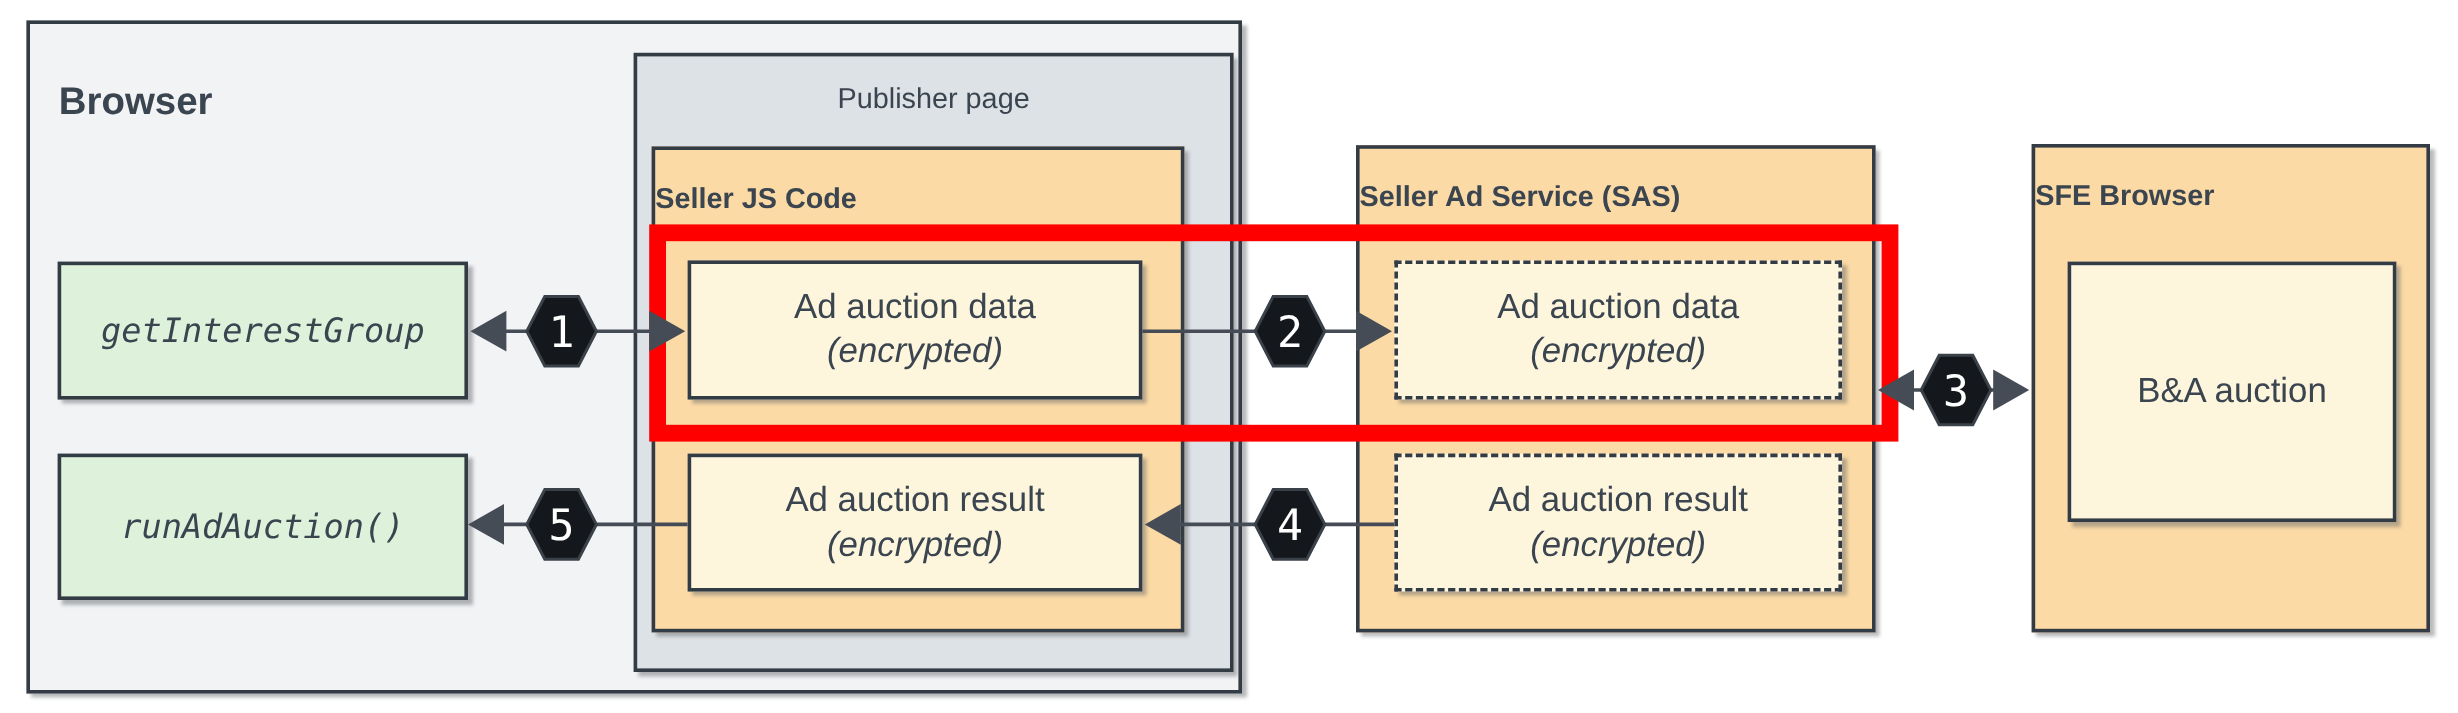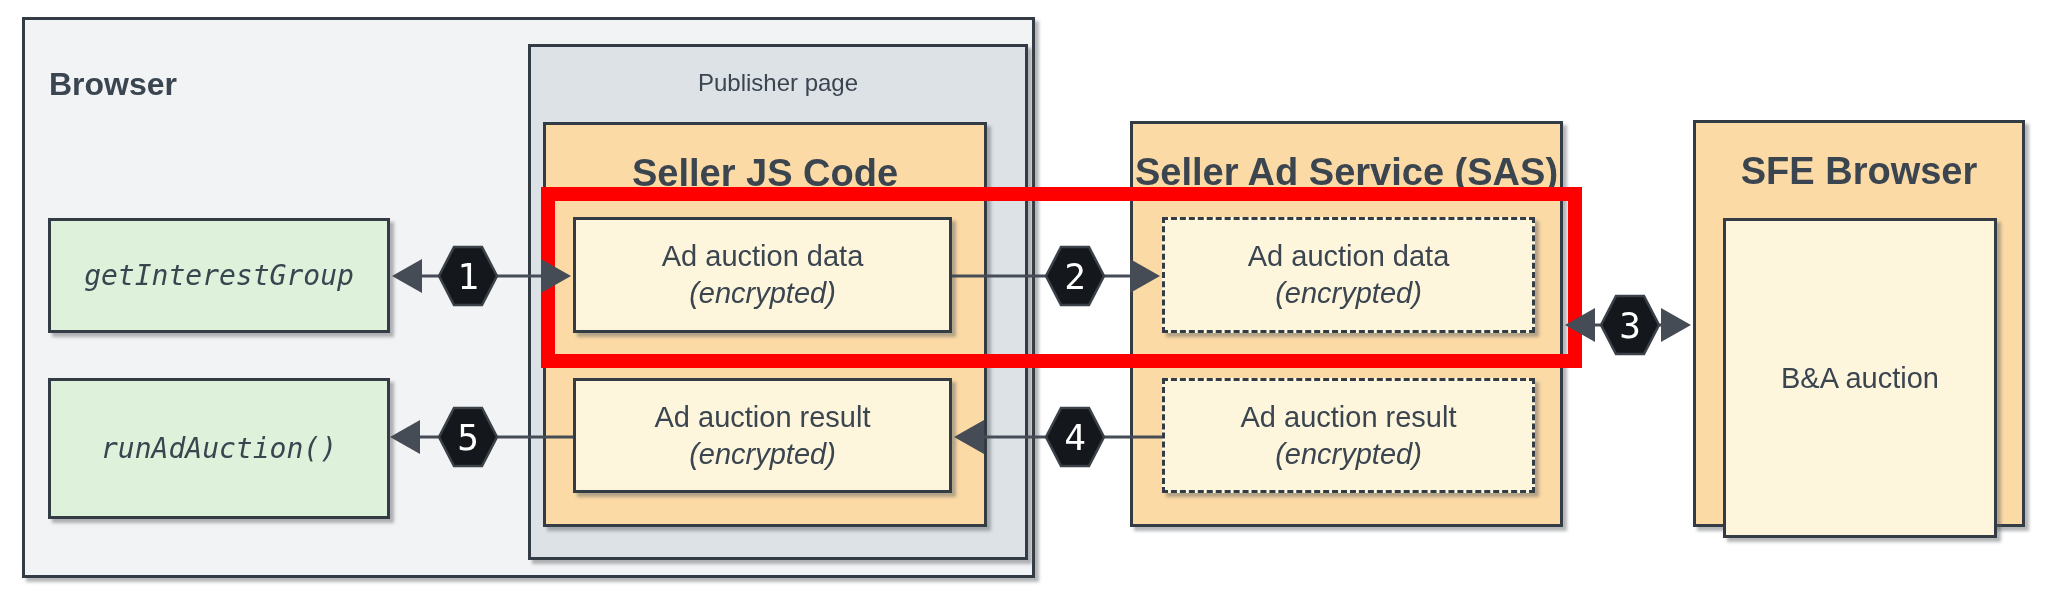--- a/index.html
+++ b/index.html
@@ -21,39 +21,39 @@
   }
   .cbox{position:absolute;box-sizing:border-box;border:3px solid var(--border-dark);}
   .shadow{box-shadow:4px 4px 3px rgba(90,95,100,0.45);}
   .browser{left:22px;top:17px;width:1013px;height:561px;background:var(--browser-gray);}
   .browser-label{position:absolute;left:24px;top:26px;font-size:32px;font-weight:bold;margin-top:20px;}
   .publisher{left:528px;top:44px;width:500px;height:516px;background:var(--publisher-gray);}
   .publisher-label{position:absolute;left:0;top:22px;width:100%;text-align:center;font-size:24px;}
   .sellerjs{left:543px;top:122px;width:444px;height:405px;background:var(--container-orange);}
   .sas{left:1130px;top:121px;width:433px;height:406px;background:var(--container-orange);}
   .sfe{left:1693px;top:120px;width:332px;height:407px;background:var(--container-orange);}
-  .orange-title{position:absolute;left:0;top:27px;width:100%;text-align:center;font-size:38px;font-weight:bold;}
+  .orange-title{position:absolute;left:0;top:27px;width:100%;font-size:24px;font-weight:bold;}
   .node{
     position:absolute;box-sizing:border-box;border:3px solid var(--border-dark);
     background:var(--box-cream);display:flex;flex-direction:column;align-items:center;justify-content:center;
     font-size:29px;line-height:1.26;text-align:center;
   }
   .node .em{font-style:italic;}
   .dashed{border-style:dashed;}
   .green{
     background:var(--box-green);
     font-family:"DejaVu Sans Mono",monospace;font-style:italic;font-size:28px;
   }
   .sjs-data{left:573px;top:217px;width:379px;height:116px;}
   .sjs-result{left:573px;top:378px;width:379px;height:115px;}
   .green1{left:48px;top:218px;width:342px;height:115px;}
-  .green2{left:48px;top:378px;width:342px;height:141px;}
+  .green2{left:48px;top:378px;width:342px;height:122px;}
   .sas-data{left:1162px;top:217px;width:373px;height:116px;}
   .sas-result{left:1162px;top:378px;width:373px;height:115px;}
-  .ba-box{left:1723px;top:218px;width:274px;height:320px;}
+  .ba-box{left:1723px;top:218px;width:274px;height:217px;}
   .redrect{
     position:absolute;left:541px;top:187px;width:1041px;height:181px;box-sizing:border-box;
     border:14px solid var(--highlight);
   }
   svg.overlay{position:absolute;left:0;top:0;width:2048px;height:594px;pointer-events:none;}
   svg .flow{stroke:var(--line-gray);stroke-width:3;}
   svg .head{fill:var(--line-gray);}
   svg .hex{fill:var(--badge-black);stroke:#3b4149;stroke-width:2.5;}
   svg .num{
     fill:#ffffff;font-family:"DejaVu Sans Mono",monospace;font-size:36px;

